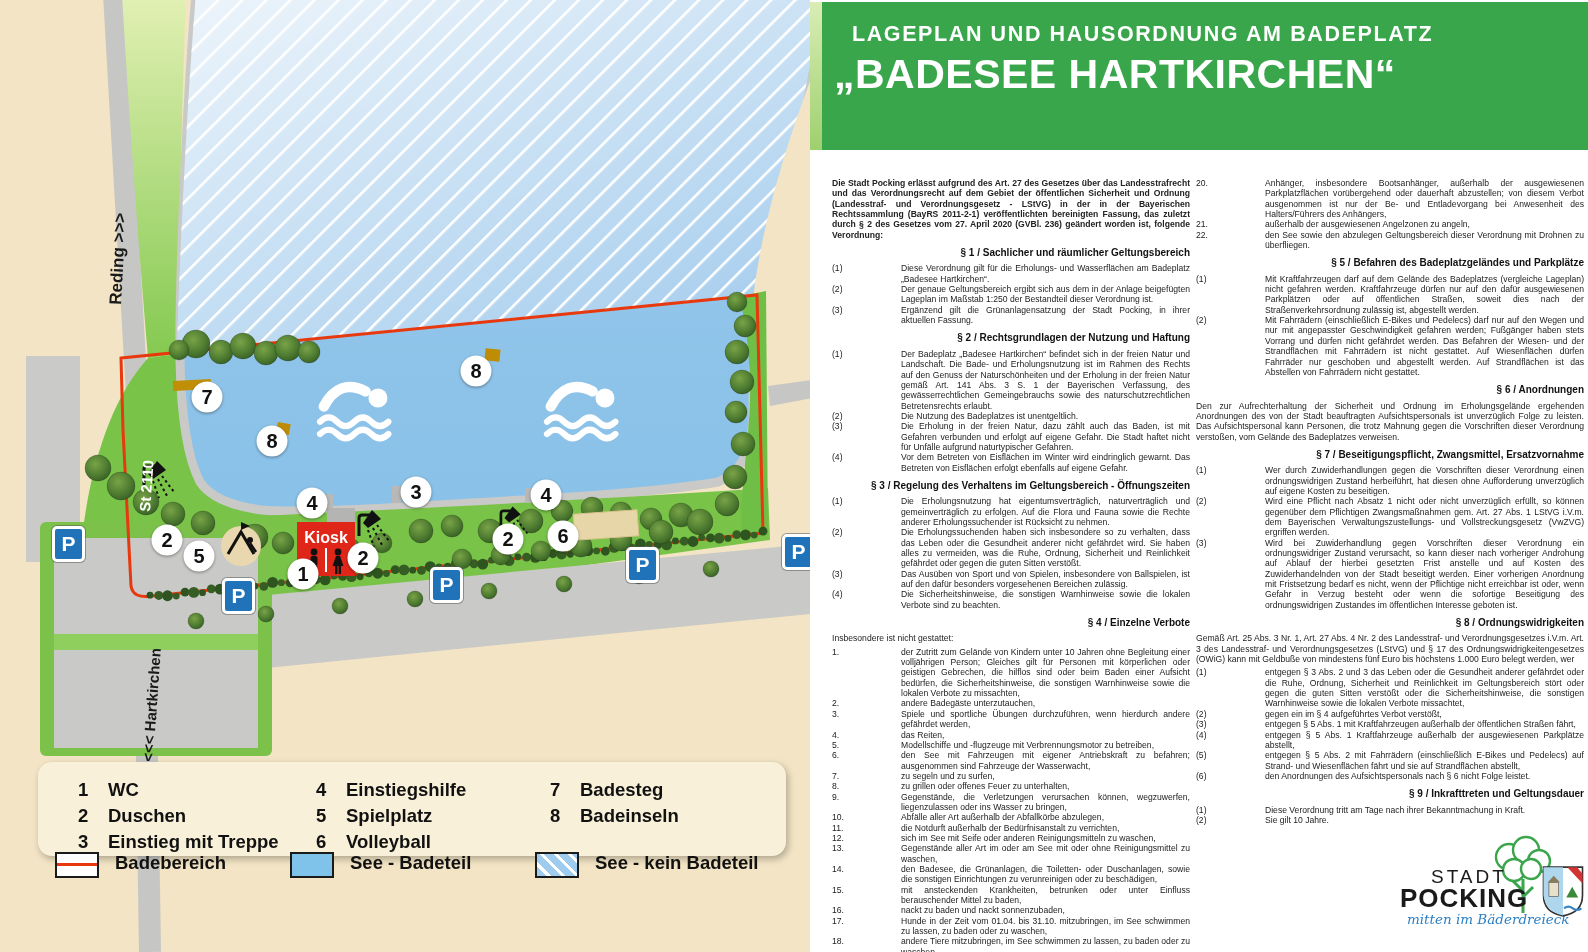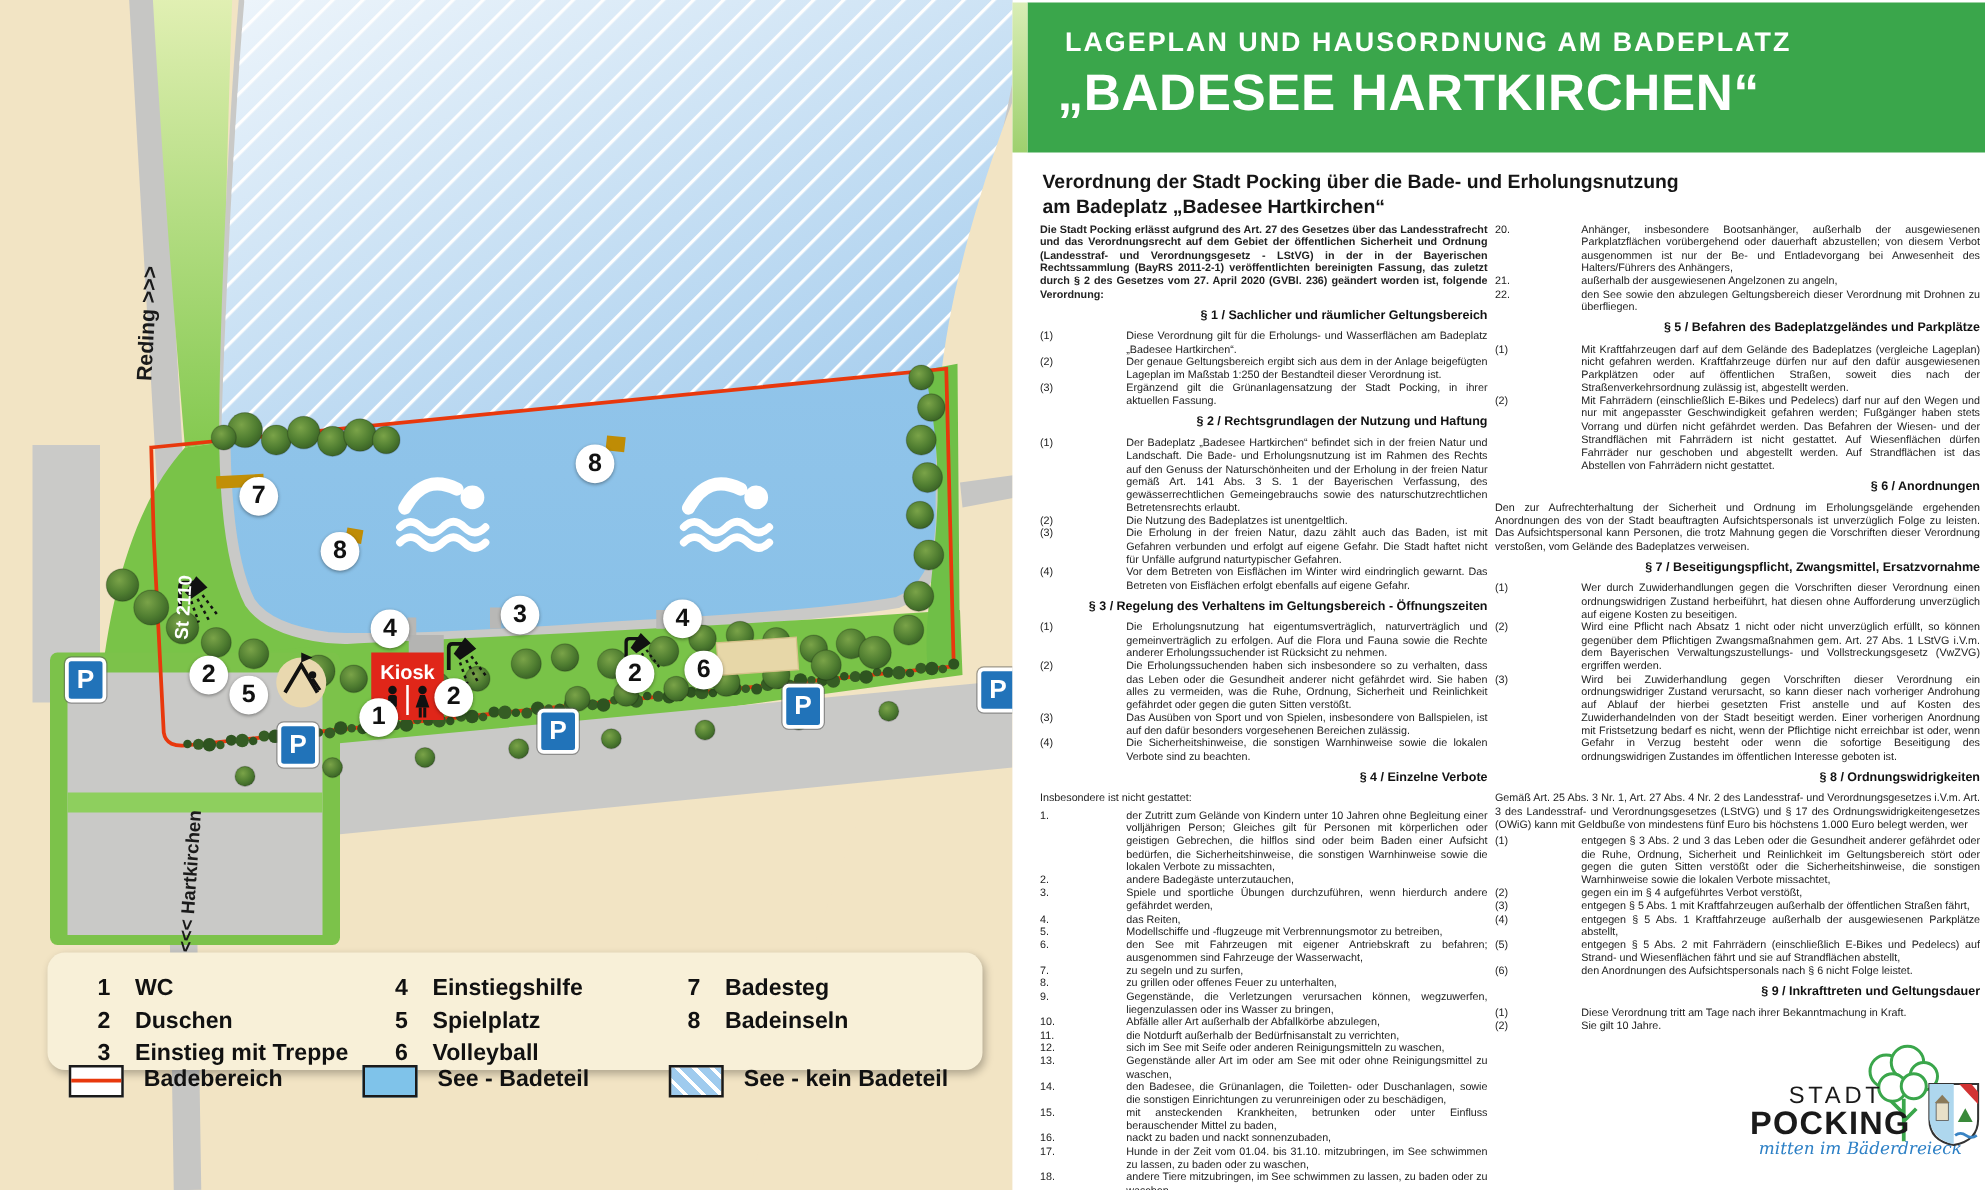--- a/index.html
+++ b/index.html
@@ -20,25 +20,25 @@
   .legend-row{display:flex;height:26px;align-items:center;font-size:18.5px;font-weight:bold;color:#111;}
   .legend-row .lnum{width:30px;}
   .swatch-row{position:absolute;left:0;top:852px;width:810px;height:40px;}
   .swatch-item{position:absolute;display:flex;gap:16px;font-size:18.5px;font-weight:bold;color:#111;}
   .swbox{width:44px;height:26px;border:2.5px solid #1a1a1a;box-sizing:border-box;position:relative;background:#fff;}
   .swbox.badebereich::after{content:'';position:absolute;left:0;right:0;top:9px;height:3px;background:#e8380d;}
   .swbox.badeteil{background:#7fc3ea;}
   .swbox.keinbadeteil{background:repeating-linear-gradient(45deg,#9fcbee 0,#9fcbee 7px,#ffffff 7px,#ffffff 10px);}
   
   .right-panel{position:absolute;left:810px;top:0;width:778px;height:952px;background:#fff;}
-  .green-header{position:absolute;left:12px;right:0;top:2px;height:120px;background:#3aa64b;}
+  .green-header{position:absolute;left:12px;right:0;top:2px;height:148px;background:#3aa64b;}
   .green-header::before{content:'';position:absolute;left:-12px;top:0;bottom:0;width:12px;
       background:linear-gradient(#d9edb5,#9ed06e);}
   .gh-line1{padding:20px 0 0 30px;color:#fff;font-weight:bold;font-size:21.5px;letter-spacing:1.6px;}
-  .gh-line2{padding:4px 0 0 24px;color:#fff;font-weight:bold;font-size:41px;letter-spacing:.5px;}
+  .gh-line2{padding:4px 0 0 12px;color:#fff;font-weight:bold;font-size:41px;letter-spacing:.5px;}
   .subtitle{position:absolute;left:24px;top:136px;font-size:15.5px;font-weight:bold;color:#151515;line-height:20px;}
   .col{position:absolute;top:178px;font-size:8.6px;line-height:10.35px;color:#222;text-align:justify;}
   .col-left{left:22px;width:358px;}
   .col-right{left:386px;width:388px;}
   .sec-h{font-size:10px;font-weight:bold;color:#111;margin:8px 0 5px 0;text-align:right;}
   .para{margin:0 0 3px 0;}
   .para.bold{font-weight:bold;}
   .item{display:flex;margin:0;gap:48px;}
   .item .inum{flex:0 0 21px;}
   .item .itxt{flex:1;}
@@ -377,24 +377,20 @@
         <span>See - kein Badeteil</span>
       </div>
     </div>
   </div>
 
   <div class="right-panel">
     <div class="green-header">
       <div class="gh-line1">LAGEPLAN UND HAUSORDNUNG AM BADEPLATZ</div>
       <div class="gh-line2">„BADESEE HARTKIRCHEN“</div>
     </div>
-    <div class="subtitle">
-      <div>Verordnung der Stadt Pocking über die Bade- und Erholungsnutzung</div>
-      <div>am Badeplatz „Badesee Hartkirchen“</div>
-    </div>
     <div class="col col-left" id="colLeft">
         <div class="para bold">Die Stadt Pocking erlässt aufgrund des Art. 27 des Gesetzes über das Landesstrafrecht und das Verordnungsrecht auf dem Gebiet der öffentlichen Sicherheit und Ordnung (Landesstraf- und Verordnungsgesetz - LStVG) in der in der Bayerischen Rechtssammlung (BayRS 2011-2-1) veröffentlichten bereinigten Fassung, das zuletzt durch § 2 des Gesetzes vom 27. April 2020 (GVBl. 236) geändert worden ist, folgende Verordnung:</div>
         <div class="sec-h">§ 1 / Sachlicher und räumlicher Geltungsbereich</div>
         <div class="item">
           <span class="inum">(1)</span>
           <span class="itxt">Diese Verordnung gilt für die Erholungs- und Wasserflächen am Badeplatz „Badesee Hartkirchen“.</span>
         </div>
         <div class="item">
           <span class="inum">(2)</span>
           <span class="itxt">Der genaue Geltungsbereich ergibt sich aus dem in der Anlage beigefügten Lageplan im Maßstab 1:250 der Bestandteil dieser Verordnung ist.</span>

